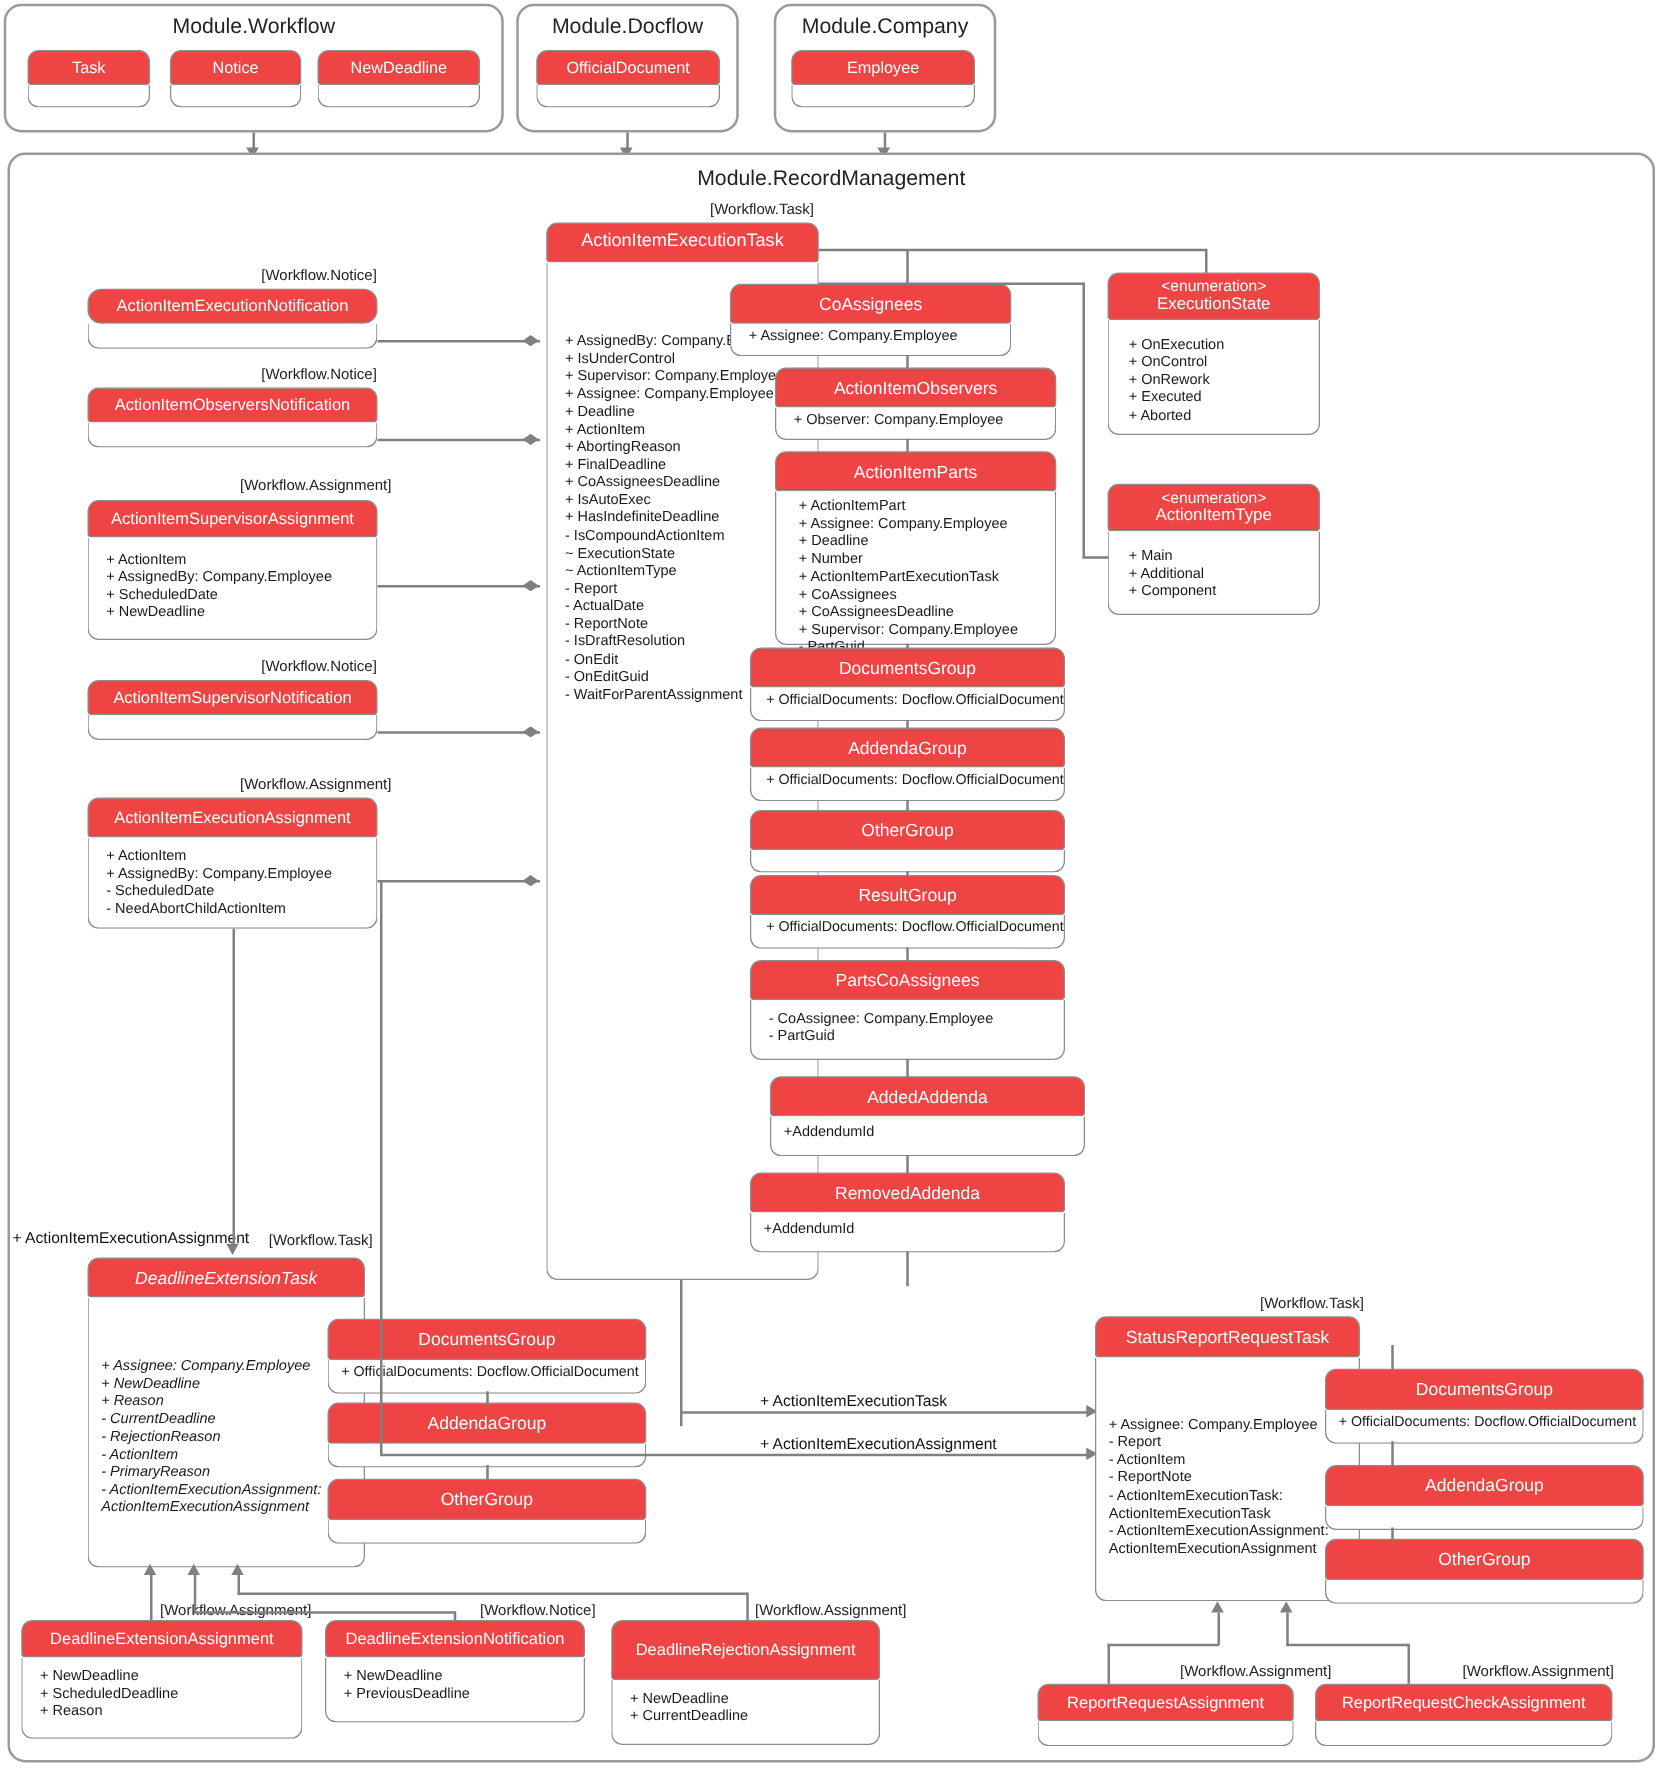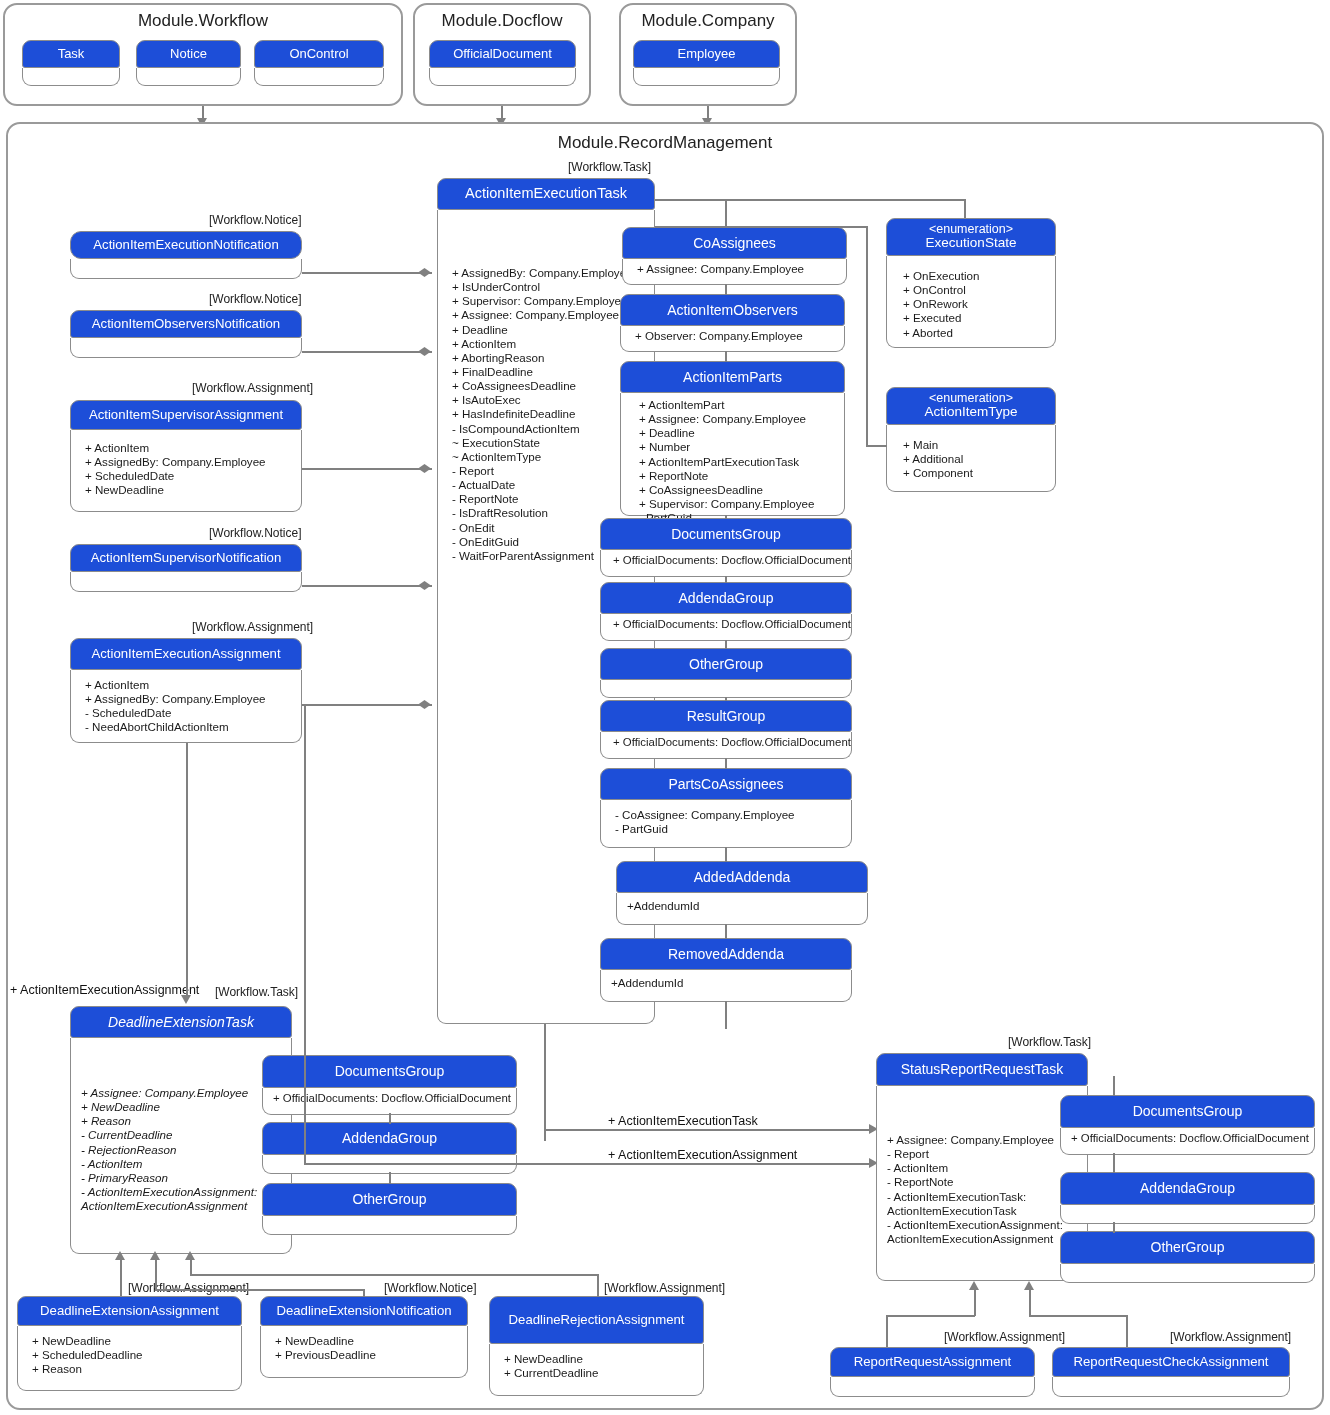--- a/index.html
+++ b/index.html
@@ -6,21 +6,21 @@
   body{font-family:"Liberation Sans","DejaVu Sans",sans-serif;color:#1a1a1a;}
   #canvas{position:relative;width:1330px;height:1415px;overflow:hidden;background:#fff;}
 
   
   .pkg{position:absolute;border:2px solid #9a9a9a;border-radius:14px;background:#fff;box-sizing:border-box;}
   .pkg-title{position:absolute;left:0;right:0;top:6px;text-align:center;font-size:17px;color:#222;}
 
   .cls{position:absolute;box-sizing:border-box;}
   .cls .hdr{
     box-sizing:border-box;
-    background:#1d4ed8;border:1.6px solid #8c8c8c;border-radius:9px 9px 3px 3px;
+    background:#ef4444;border:1.6px solid #8c8c8c;border-radius:9px 9px 3px 3px;
     color:#ffffff;text-align:center;display:flex;align-items:center;justify-content:center;
     line-height:1.05;
   }
   .cls .body{
     box-sizing:border-box;
     background:#ffffff;border:1.6px solid #8c8c8c;border-top:none;border-radius:0 0 9px 9px;
     padding:7px 10px 7px 14px;
   }
   .cls .body ul{margin:0;padding:0;list-style:none;}
   .cls .body li{white-space:nowrap;line-height:1.22;}
@@ -51,21 +51,21 @@
   </div>
   <div class="cls" style="left:22px;top:40px;width:98px;height:46px;">
     <div class="hdr" style="height:28px;font-size:13px;">Task</div>
     <div class="body" style="height:18px;padding:2px;"></div>
   </div>
   <div class="cls" style="left:136px;top:40px;width:105px;height:46px;">
     <div class="hdr" style="height:28px;font-size:13px;">Notice</div>
     <div class="body" style="height:18px;padding:2px;"></div>
   </div>
   <div class="cls" style="left:254px;top:40px;width:130px;height:46px;">
-    <div class="hdr" style="height:28px;font-size:13px;">OnControl</div>
+    <div class="hdr" style="height:28px;font-size:13px;">NewDeadline</div>
     <div class="body" style="height:18px;padding:2px;"></div>
   </div>
 
   <div class="pkg" style="left:413px;top:3px;width:178px;height:103px;">
     <div class="pkg-title" style="font-size:17px;">Module.Docflow</div>
   </div>
   <div class="cls" style="left:429px;top:40px;width:147px;height:46px;">
     <div class="hdr" style="height:28px;font-size:13px;">OfficialDocument</div>
     <div class="body" style="height:18px;padding:2px;"></div>
   </div>
@@ -167,21 +167,21 @@
   <div class="dia" style="left:418px;top:268px;"></div>
   <div class="ln lnh" style="left:302px;top:351px;width:130px;"></div>
   <div class="dia" style="left:418px;top:347px;"></div>
   <div class="ln lnh" style="left:302px;top:468px;width:130px;"></div>
   <div class="dia" style="left:418px;top:464px;"></div>
   <div class="ln lnh" style="left:302px;top:585px;width:130px;"></div>
   <div class="dia" style="left:418px;top:581px;"></div>
   <div class="ln lnh" style="left:302px;top:704px;width:130px;"></div>
   <div class="dia" style="left:418px;top:700px;"></div>
 
-  <div class="cls" style="left:622px;top:227px;width:225px;height:58px;">
+  <div class="cls" style="left:584px;top:227px;width:225px;height:58px;">
     <div class="hdr" style="height:32px;font-size:14px;">CoAssignees</div>
     <div class="body" style="height:26px;padding:3px 8px 3px 14px;">
       <ul style="font-size:11.6px;">
           <li>+  Assignee: Company.Employee</li>
         </ul>
     </div>
   </div>
   <div class="cls" style="left:620px;top:294px;width:225px;height:58px;">
     <div class="hdr" style="height:32px;font-size:14px;">ActionItemObservers</div>
     <div class="body" style="height:26px;padding:3px 8px 3px 14px;">
@@ -192,21 +192,21 @@
   </div>
   <div class="cls" style="left:620px;top:361px;width:225px;height:155px;">
     <div class="hdr" style="height:32px;font-size:14px;">ActionItemParts</div>
     <div class="body" style="height:123px;padding:5px 8px 3px 18px;">
       <ul style="font-size:11.6px;">
           <li>+  ActionItemPart</li>
           <li>+  Assignee: Company.Employee</li>
           <li>+  Deadline</li>
           <li>+  Number</li>
           <li>+  ActionItemPartExecutionTask</li>
-          <li>+  ReportNote</li>
+          <li>+  CoAssignees</li>
           <li>+  CoAssigneesDeadline</li>
           <li>+  Supervisor: Company.Employee</li>
           <li>-  PartGuid</li>
         </ul>
     </div>
   </div>
   <div class="cls" style="left:600px;top:518px;width:252px;height:59px;">
     <div class="hdr" style="height:32px;font-size:14px;">DocumentsGroup</div>
     <div class="body" style="height:27px;padding:4px 6px 3px 12px;">
       <ul style="font-size:11.4px;">

